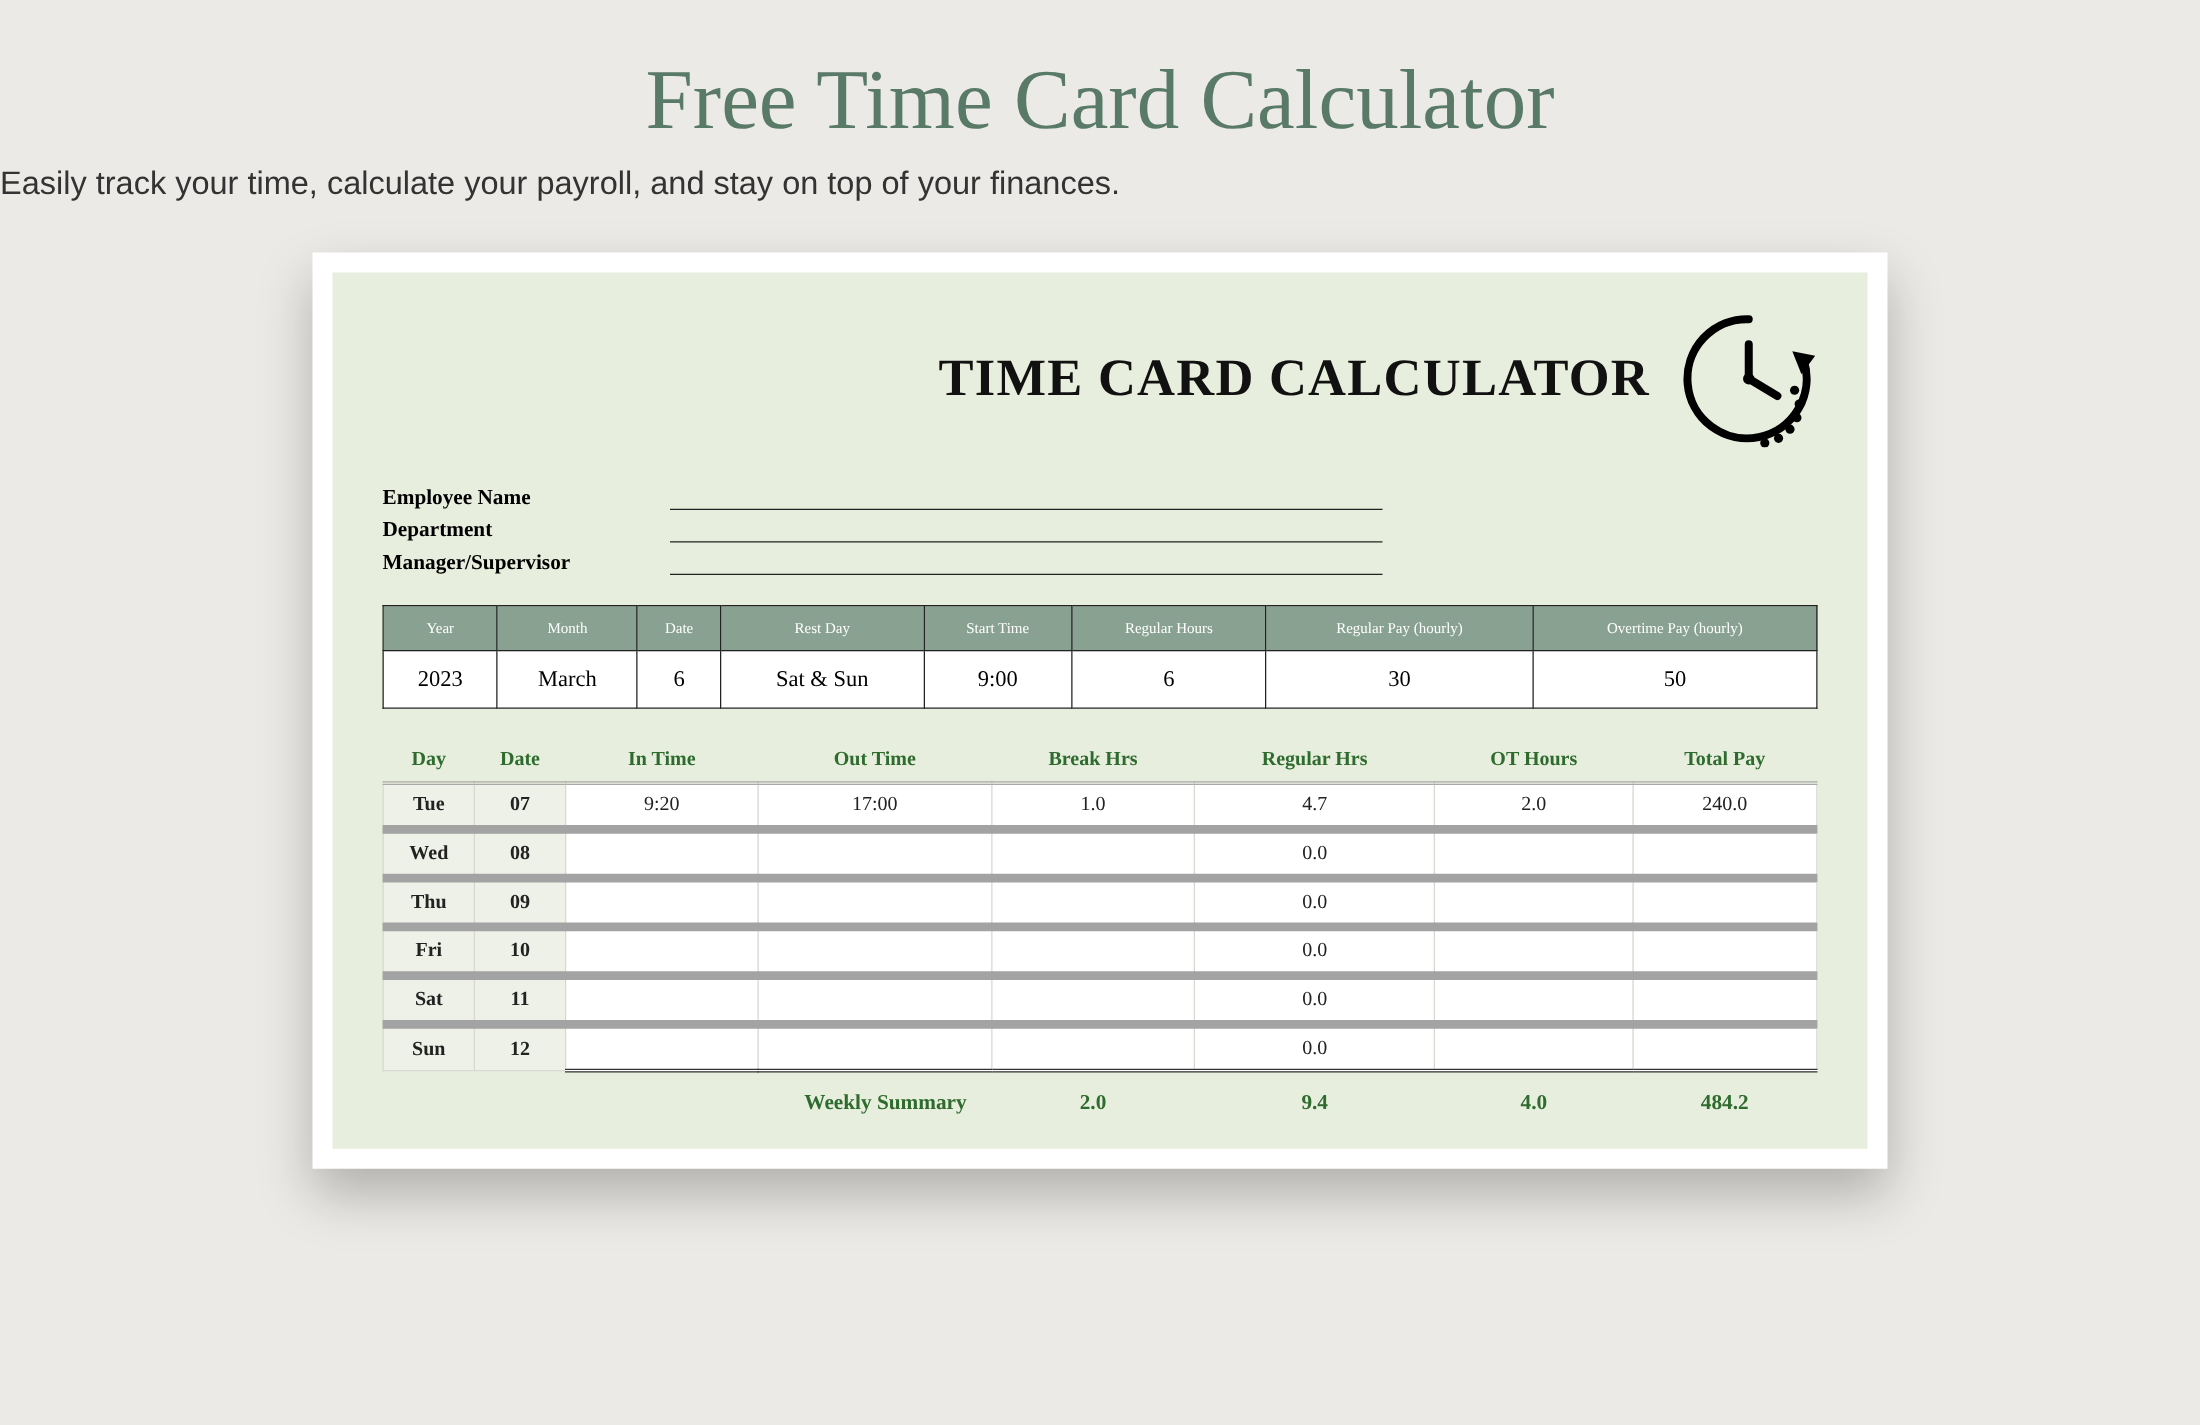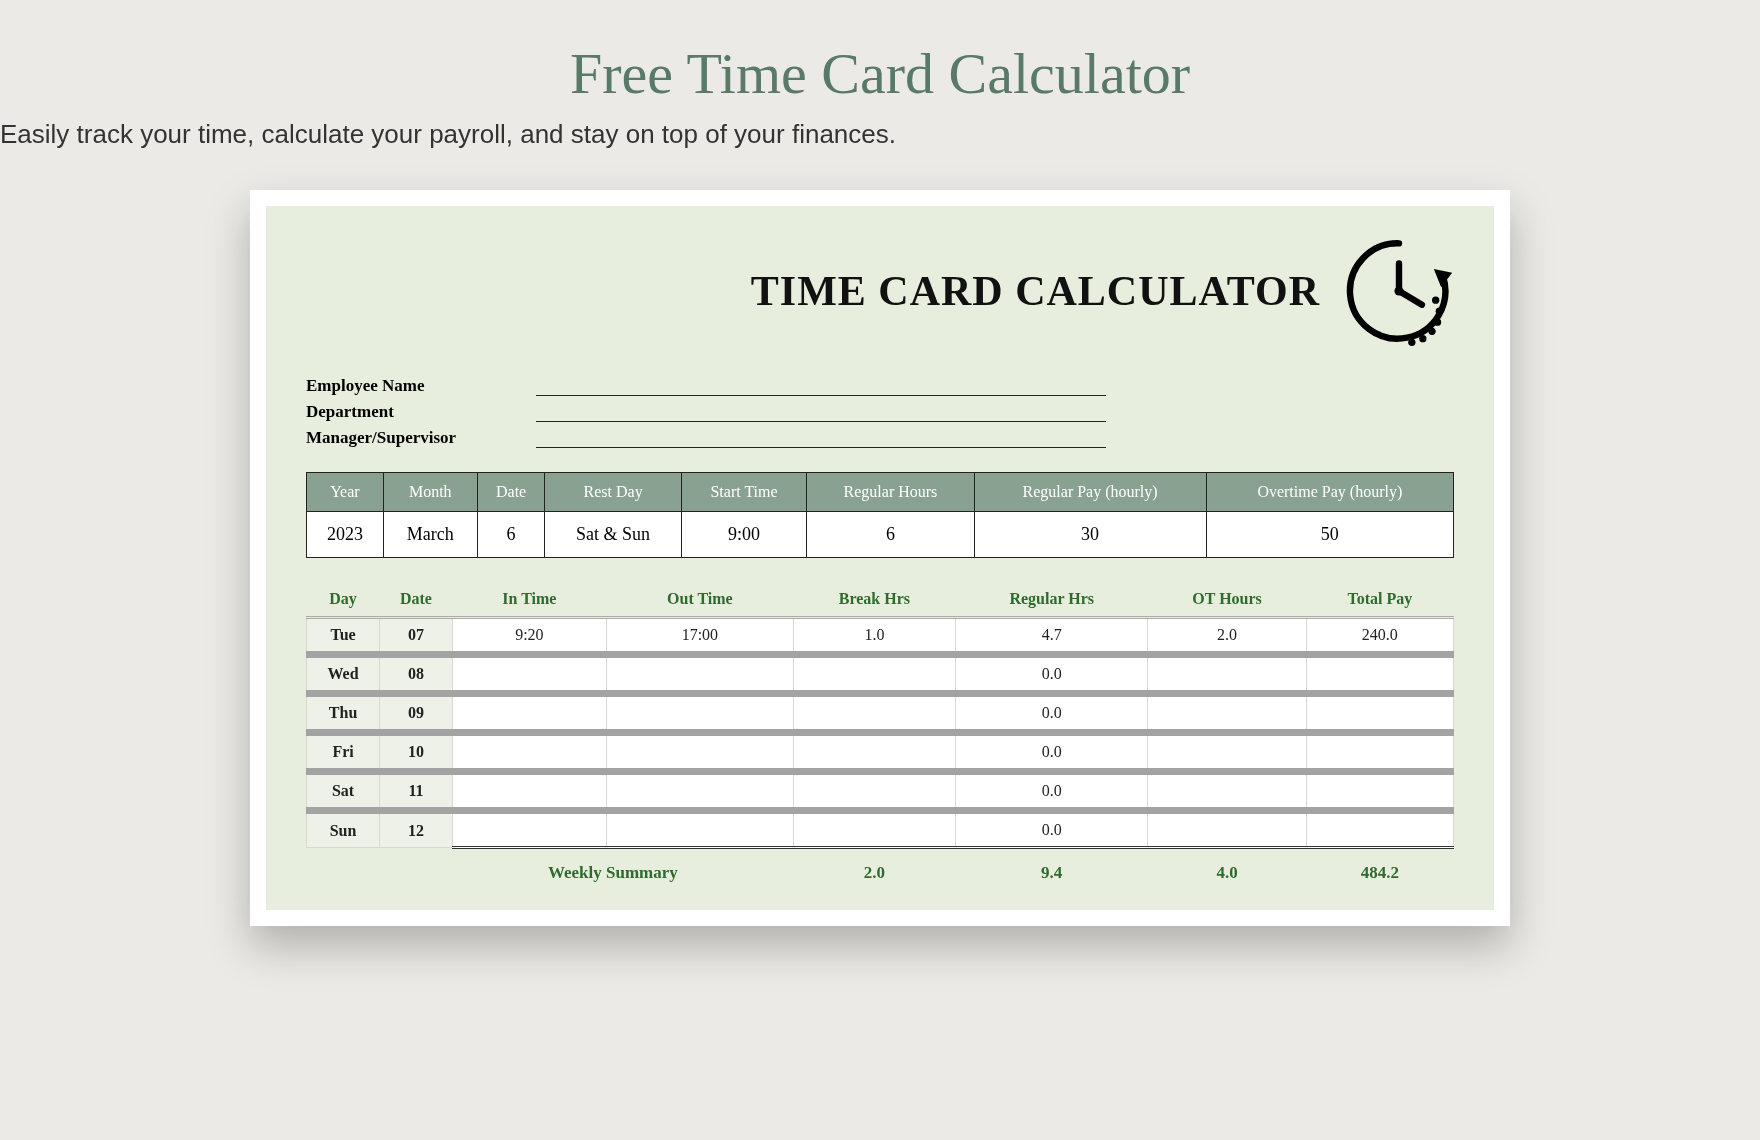--- a/index.html
+++ b/index.html
@@ -7,21 +7,21 @@
   padding: 0;
   background: #ebeae6;
   font-family: Arial, Helvetica, sans-serif;
   width: 1760px;
   height: 1140px;
   overflow: hidden;
 }
 .page-title {
   text-align: center;
   font-family: Georgia, 'Times New Roman', serif;
-  font-size: 58px;
+  font-size: 68px;
   color: #5a7a68;
   margin: 40px 0 12px 0;
   font-weight: 500;
 }
 .subtitle {
   text-align: left;
   font-size: 26px;
   color: #333;
   margin-bottom: 40px;
 }
@@ -55,21 +55,21 @@
 }
 .clock-icon svg { width: 110px; height: 110px; display: block; }
 .emp-info { margin-bottom: 24px; }
 .emp-row { display: flex; align-items: center; margin-bottom: 6px; }
 .emp-label { font-weight: bold; font-size: 17px; width: 230px; }
 .emp-line { border-bottom: 1.5px solid #222; width: 570px; height: 18px; }
 .settings-table { width: 100%; border-collapse: collapse; margin-bottom: 24px; }
 .settings-table th {
   background: #88a190;
   color: #fff;
-  font-size: 16px;
+  font-size: 12px;
   font-weight: 500;
   padding: 10px 6px;
   border: 1.5px solid #222;
   text-align: center;
 }
 .settings-table td {
   background: #fff;
   font-size: 18px;
   padding: 12px 6px;
   border: 1.5px solid #222;
@@ -251,21 +251,21 @@
             <td></td>
             <td>0.0</td>
             <td></td>
             <td></td>
           </tr>
         </tbody>
       <tfoot>
         <tr class="summary-row">
           <td></td>
             <td></td>
-          <td colspan="2" class="summary-border" style="text-align:center;padding-right:20px">Weekly Summary</td>
+          <td colspan="2" class="summary-border" style="text-align:right;padding-right:20px">Weekly Summary</td>
           <td class="summary-border">2.0</td>
           <td class="summary-border">9.4</td>
           <td class="summary-border">4.0</td>
           <td class="summary-border">484.2</td>
         </tr>
       </tfoot>
     </table>
 
   </div>
 </div>

